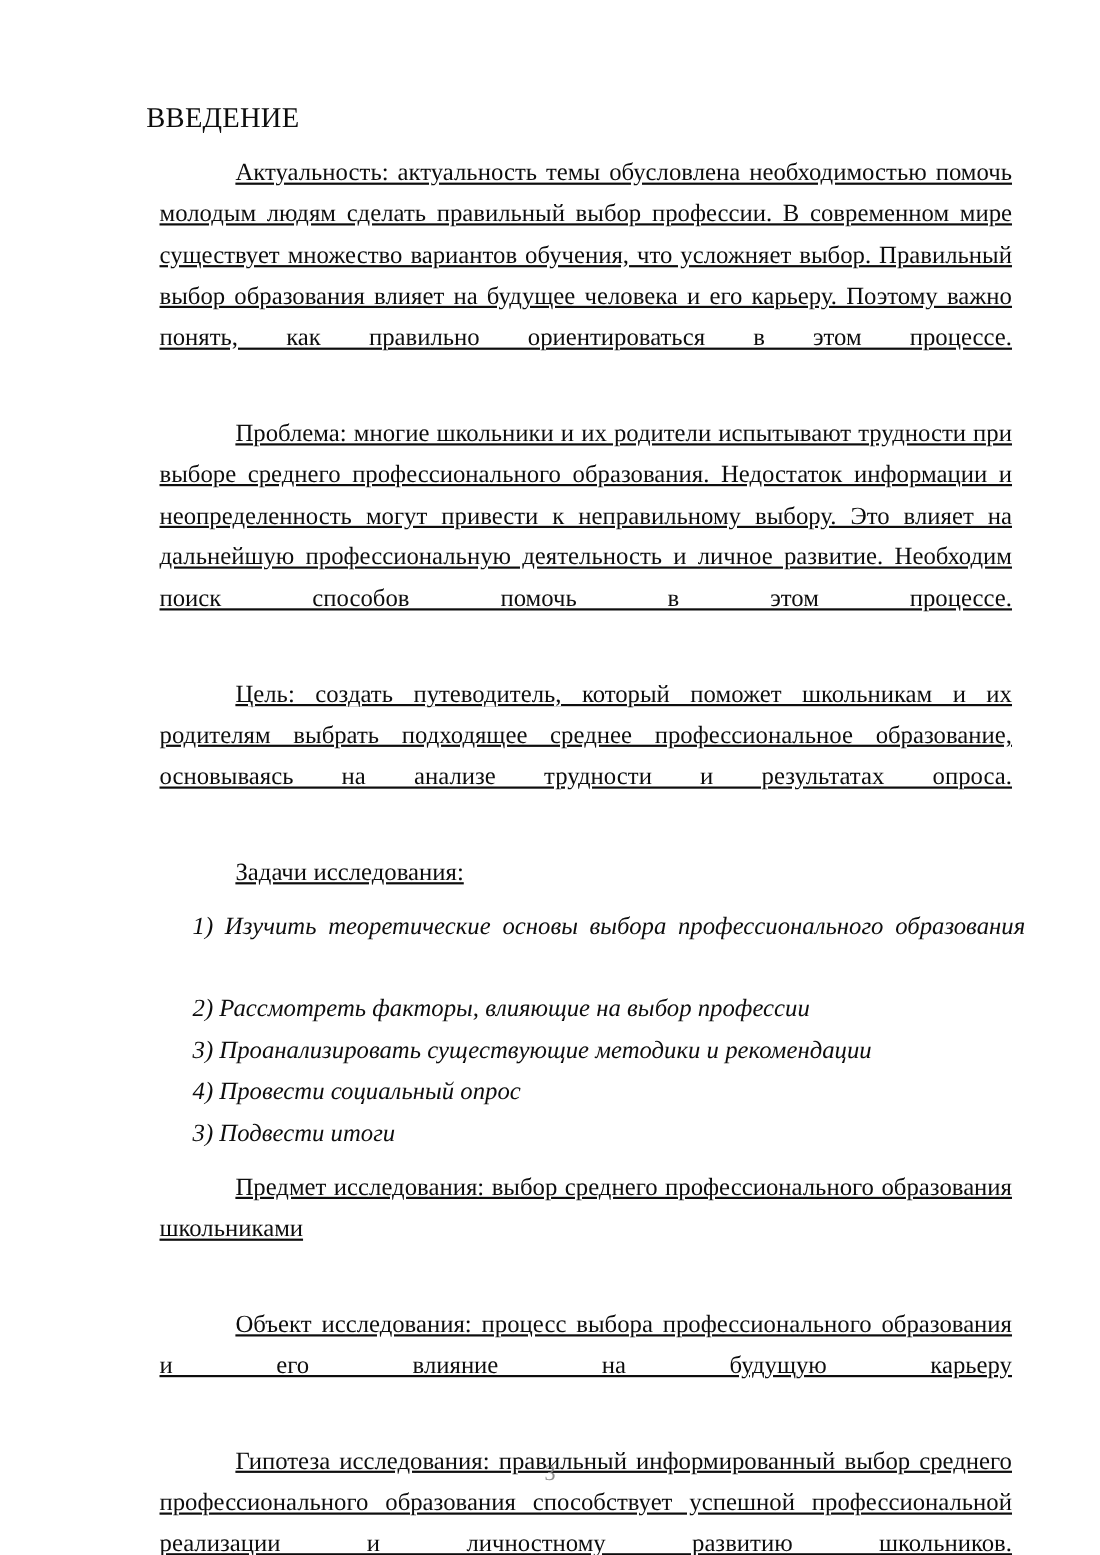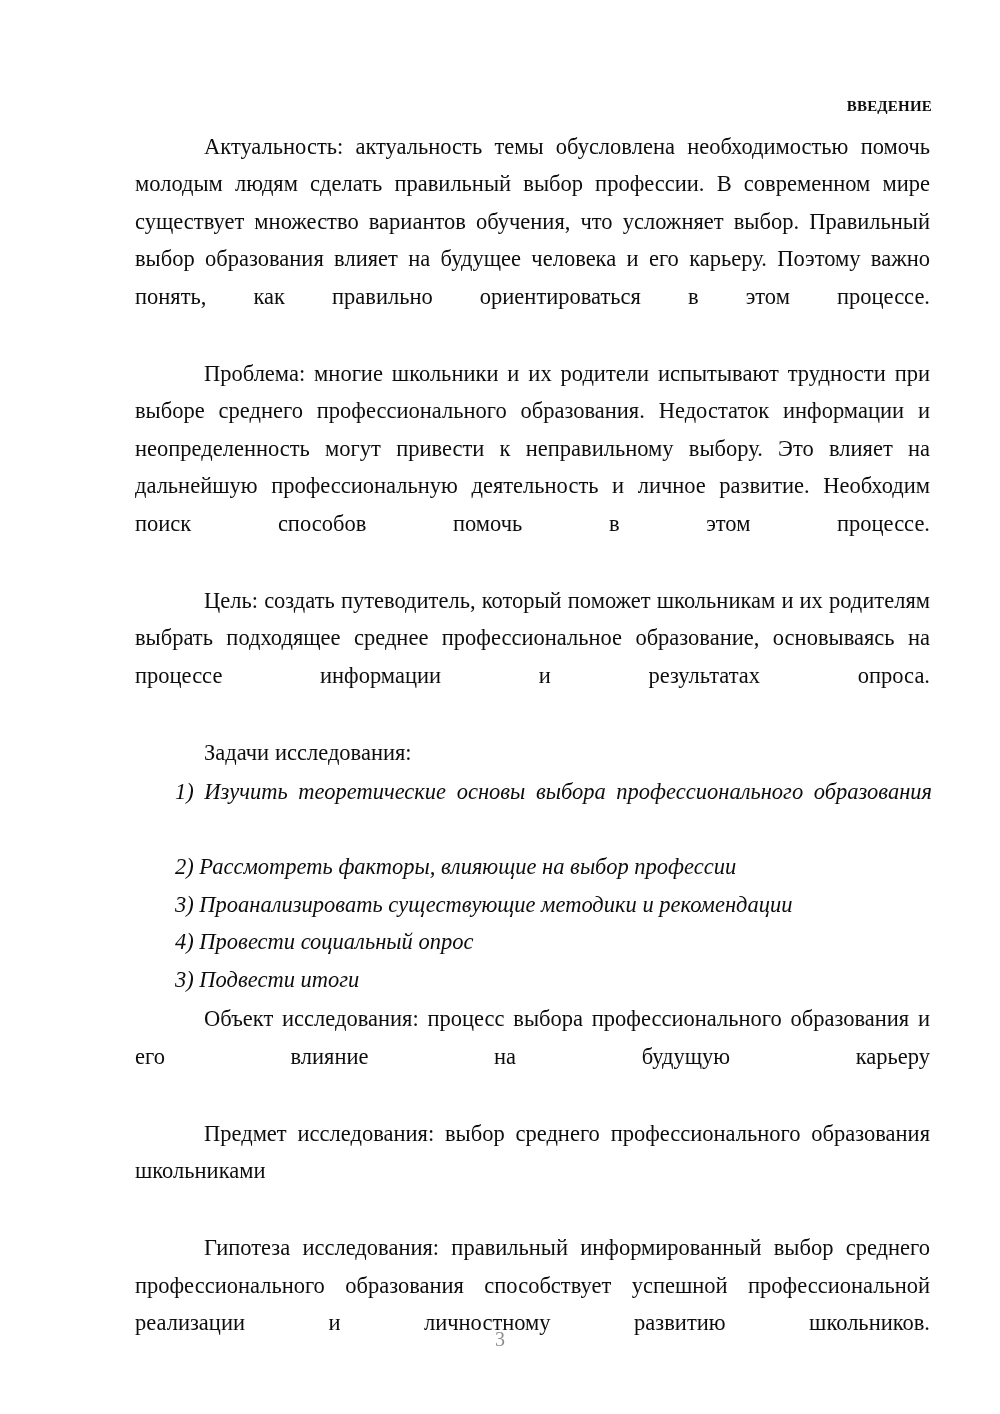--- a/index.html
+++ b/index.html
@@ -21,37 +21,38 @@
   }
 
   .content {
     position: absolute;
     left: 133px;
     top: 88px;
     width: 799px;
   }
 
   .doc-title {
-    font-size: 15px;
-    font-weight: bold;
-    text-align: right;
+    font-size: 26px;
+    font-weight: normal;
+    text-align: left;
     line-height: 37.5px;
     margin: 0 0 0 0;
     letter-spacing: 0.2px;
   }
 
   .para {
     font-size: 22.5px;
     line-height: 37.5px;
     text-align: justify;
     text-justify: inter-word;
-    margin: 2px;
+    margin: 12px;
     text-indent: 69px;
     hyphens: none;
     word-spacing: 0.2px;
+    text-decoration: underline;
   }
 
   
   .para::after {
     content: "";
     display: inline-block;
     width: 100%;
   }
 
   .para.no-justify-fix::after {
@@ -94,36 +95,36 @@
 
 <div class="page">
   <div class="content">
 
     <h1 class="doc-title">ВВЕДЕНИЕ</h1>
 
     <p class="para">Актуальность: актуальность темы обусловлена необходимостью помочь молодым людям сделать правильный выбор профессии. В современном мире существует множество вариантов обучения, что усложняет выбор. Правильный выбор образования влияет на будущее человека и его карьеру. Поэтому важно понять, как правильно ориентироваться в этом процессе.</p>
 
     <p class="para">Проблема: многие школьники и их родители испытывают трудности при выборе среднего профессионального образования. Недостаток информации и неопределенность могут привести к неправильному выбору. Это влияет на дальнейшую профессиональную деятельность и личное развитие. Необходим поиск способов помочь в этом процессе.</p>
 
-    <p class="para">Цель: создать путеводитель, который поможет школьникам и их родителям выбрать подходящее среднее профессиональное образование, основываясь на процессе информации и результатах опроса.</p>
+    <p class="para">Цель: создать путеводитель, который поможет школьникам и их родителям выбрать подходящее среднее профессиональное образование, основываясь на анализе трудности и результатах опроса.</p>
 
     <p class="para no-justify-fix">Задачи исследования:</p>
 
     <p class="list-item">1) Изучить теоретические основы выбора профессионального образования</p>
 
     <p class="list-item short">2) Рассмотреть факторы, влияющие на выбор профессии</p>
 
     <p class="list-item short">3) Проанализировать существующие методики и рекомендации</p>
 
     <p class="list-item short">4) Провести социальный опрос</p>
 
     <p class="list-item short">3) Подвести итоги</p>
 
+    <p class="para">Предмет исследования: выбор среднего профессионального образования школьниками</p>
+
     <p class="para">Объект исследования: процесс выбора профессионального образования и его влияние на будущую карьеру</p>
-
-    <p class="para">Предмет исследования: выбор среднего профессионального образования школьниками</p>
 
     <p class="para">Гипотеза исследования: правильный информированный выбор среднего профессионального образования способствует успешной профессиональной реализации и личностному развитию школьников.</p>
 
   </div>
 
   <div class="page-number">3</div>
 </div>
 
 </body></html>

